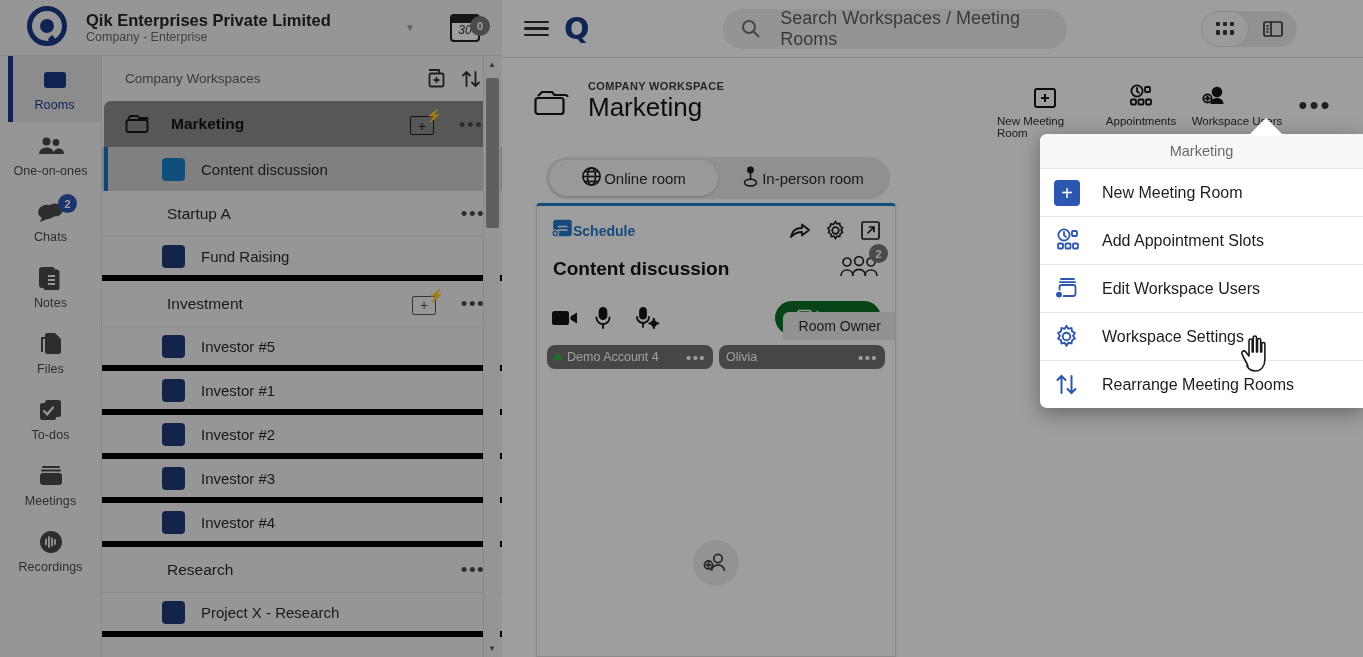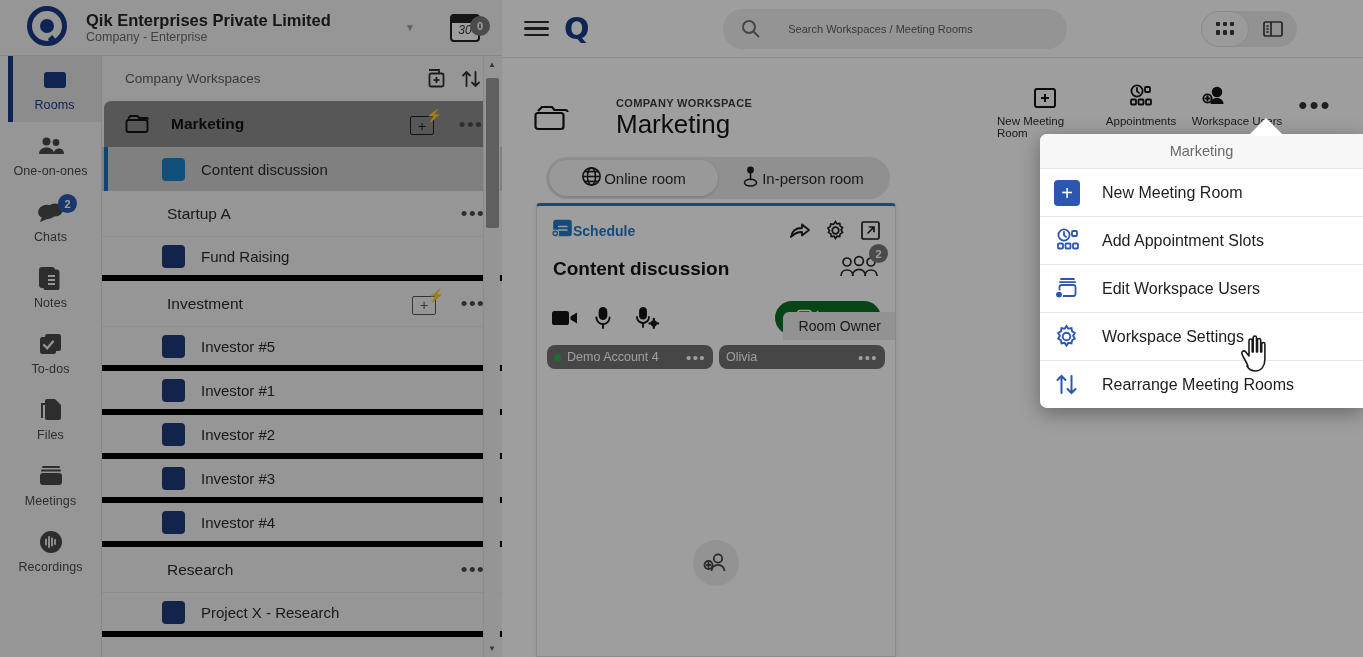--- a/index.html
+++ b/index.html
@@ -128,30 +128,30 @@
   }
   .hamb { width: 34px; margin-left: 22px; cursor: pointer; display:flex; flex-direction:column; gap:4px; }
   .hamb span { display:block; width: 25px; height: 2.3px; background: #2b2b2b; border-radius: 2px; }
   .qlogo { margin-left: 6px; font-size: 30px; font-weight: bold; color: #1b3a87; line-height: 1; font-family: "DejaVu Sans", sans-serif; }
   .search-wrap { flex: 1; display: flex; justify-content: center; }
   .search {
     width: 344px; height: 40px; background: #efefef; border-radius: 21px;
     display: flex; align-items: center; padding: 0 18px; cursor: text;
   }
   .search-ico { color: #6f6f6f; display:flex; }
-  .search-ph { margin-left: 28px; font-size: 11px; color: #5d5d5d; }
+  .search-ph { margin-left: 20px; font-size: 18px; color: #5d5d5d; }
   .view-toggle {
     display: flex; align-items: center; background: #ececec; border-radius: 19px; height: 36px; margin-right: 16px;
   }
   .vt-btn { width: 48px; height: 36px; display:flex; align-items:center; justify-content:center; cursor: pointer; color:#3a3a3a; }
   .vt-btn.active { background: #fbfbfb; border-radius: 19px; border: 1px solid #e0e0e0; }
   .me-avatar { width: 34px; height: 34px; border-radius: 50%; margin-right: 16px; overflow: hidden; cursor: pointer; }
 
   
-  .ws-head { display: flex; align-items: flex-end; padding: 22px 0 0 30px; gap: 28px; }
+  .ws-head { display: flex; align-items: flex-start; padding: 22px 0 0 30px; }
   .ws-head-folder { width: 48px; color: #111; margin-top: 6px; }
   .ws-head-text { margin-left: 8px; }
   .ws-eyebrow { font-size: 11px; letter-spacing: .35px; color: #3d3d3d; font-weight: bold; }
   .ws-title { font-size: 26px; color: #141414; line-height: 1.12; margin-top: 1px; }
 
   .actions { margin-left: auto; display: flex; align-items: flex-start; padding-right: 18px; }
   .action {
     width: 96px; display: flex; flex-direction: column; align-items: center; gap: 5px; cursor: pointer;
   }
   .action-ico { height: 30px; display: flex; align-items: flex-end; justify-content: center; color: #141414; }
@@ -334,37 +334,37 @@
           <line x1="10" y1="10" x2="17" y2="10" stroke="#f2f2f2"></line>
           <line x1="10" y1="14" x2="17" y2="14" stroke="#f2f2f2"></line>
           <line x1="10" y1="18" x2="17" y2="18" stroke="#f2f2f2"></line>
         </svg>
       </span>
       <span class="rail-label">Notes</span>
     </div>
 
     <div class="rail-item">
       <span class="rail-ico">
+        <svg width="26" height="24" viewBox="0 0 26 24" fill="#4a4a4a">
+          <path d="M9 1h8l6 6v13a2 2 0 0 1-2 2h-12a2 2 0 0 1-2-2V3a2 2 0 0 1 2-2z"></path>
+          <path d="M3 5h7v2H5v13H3z"></path>
+        </svg>
+      </span>
+      <span class="rail-label">Files</span>
+    </div>
+
+    <div class="rail-item">
+      <span class="rail-ico">
         <svg width="26" height="24" viewBox="0 0 26 24">
           <rect x="7" y="2" width="16" height="17" rx="2.5" fill="#4a4a4a"></rect>
           <rect x="2" y="5" width="16" height="17" rx="2.5" fill="#4a4a4a"></rect>
           <path d="M6 13l3.2 3.3L15 9.5" stroke="#f2f2f2" stroke-width="2.2" fill="none" stroke-linecap="round"></path>
         </svg>
       </span>
       <span class="rail-label">To-dos</span>
-    </div>
-
-    <div class="rail-item">
-      <span class="rail-ico">
-        <svg width="26" height="24" viewBox="0 0 26 24" fill="#4a4a4a">
-          <path d="M9 1h8l6 6v13a2 2 0 0 1-2 2h-12a2 2 0 0 1-2-2V3a2 2 0 0 1 2-2z"></path>
-          <path d="M3 5h7v2H5v13H3z"></path>
-        </svg>
-      </span>
-      <span class="rail-label">Files</span>
     </div>
 
     <div class="rail-item">
       <span class="rail-ico">
         <svg width="28" height="22" viewBox="0 0 28 22" fill="#4a4a4a">
           <rect x="5" y="1" width="18" height="2" rx="1"></rect>
           <rect x="4" y="4.5" width="20" height="2" rx="1"></rect>
           <rect x="3" y="8" width="22" height="12" rx="3"></rect>
         </svg>
       </span>

